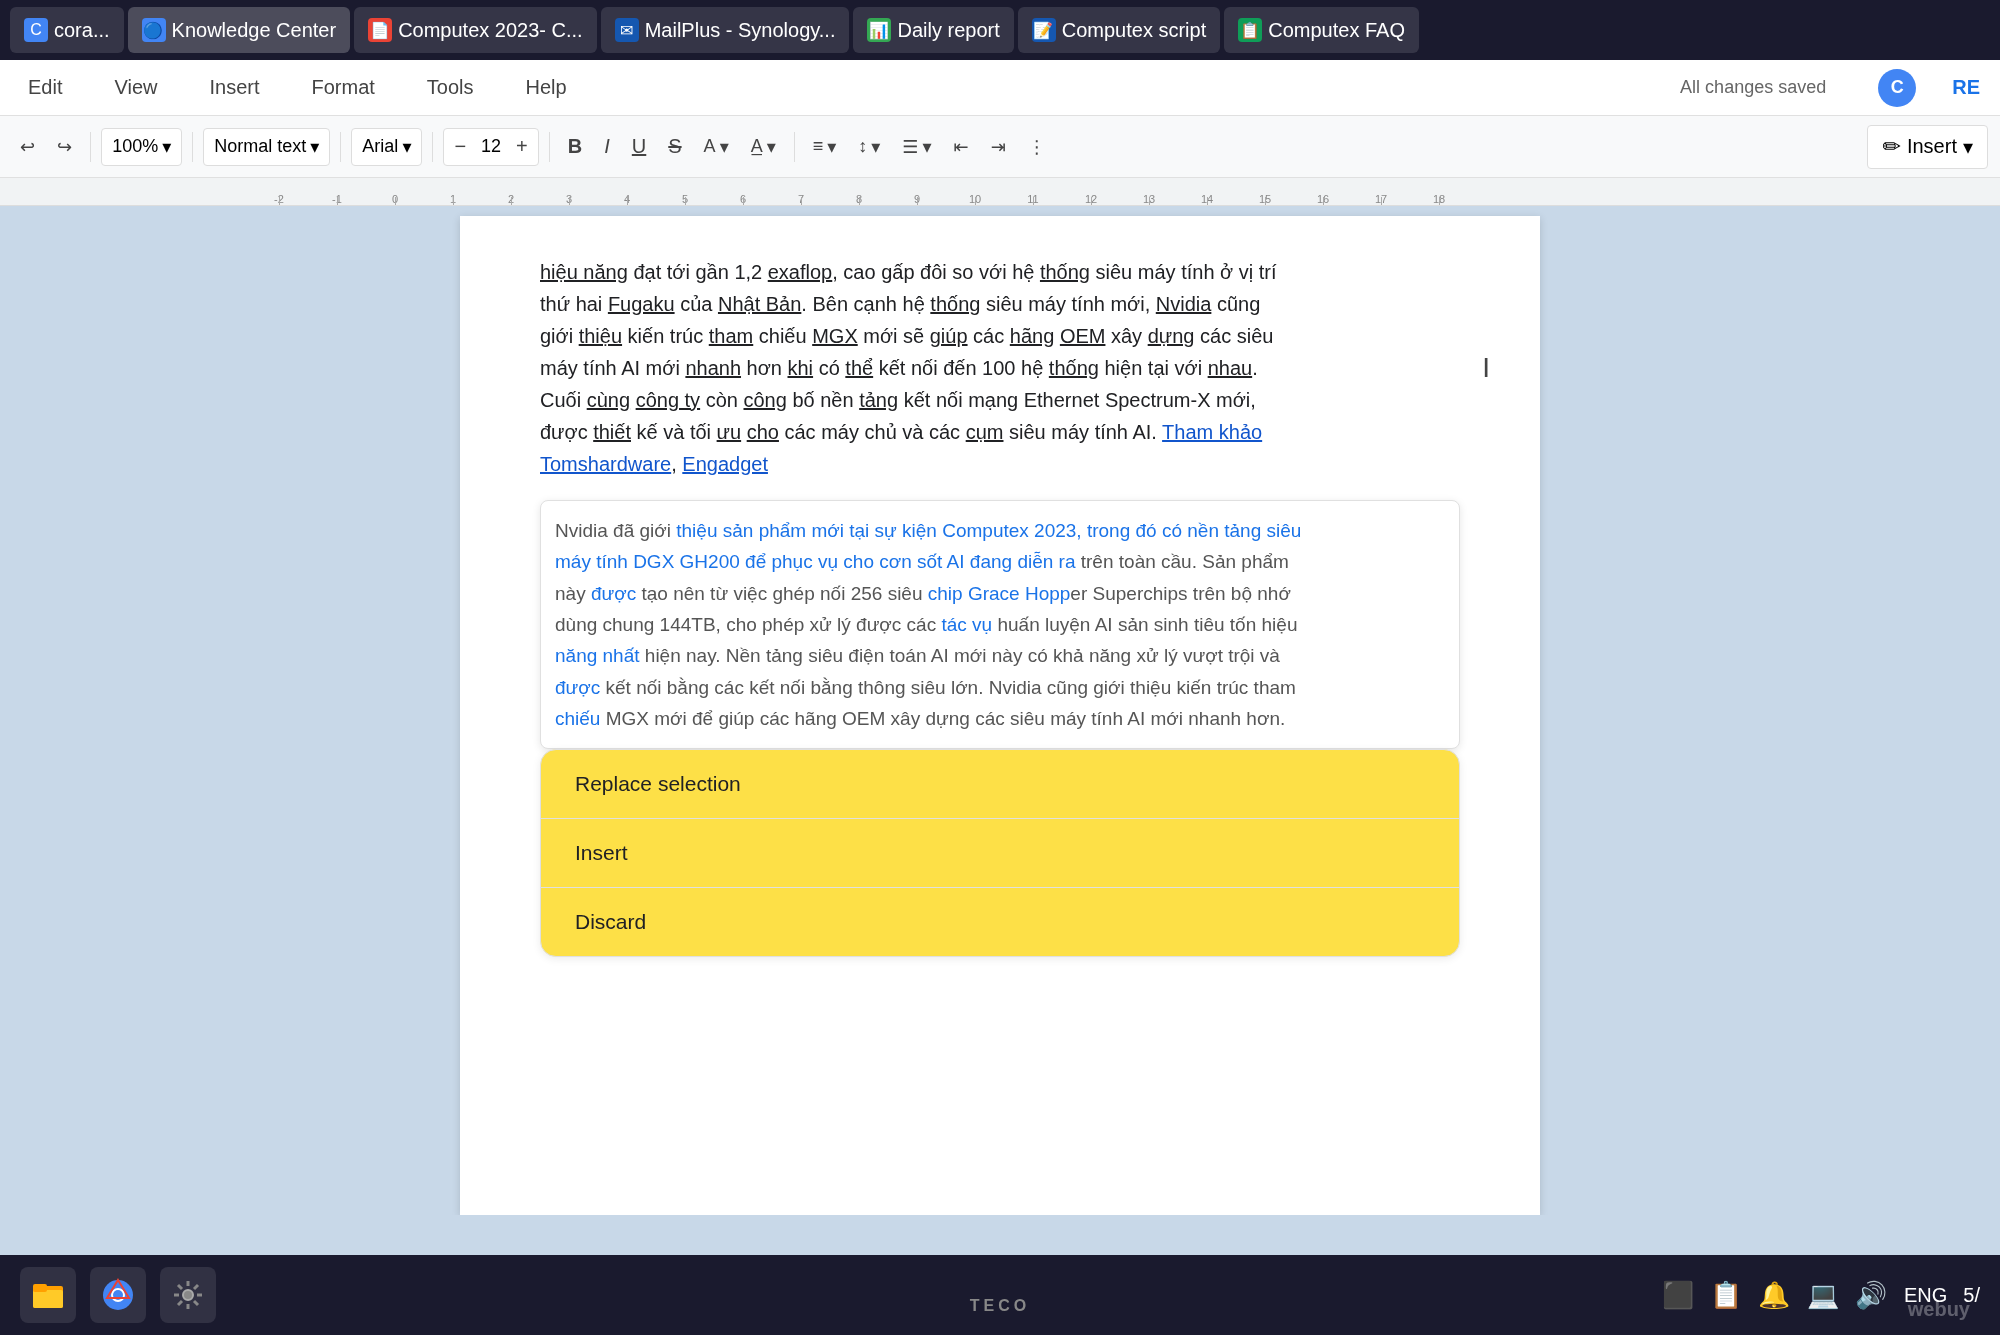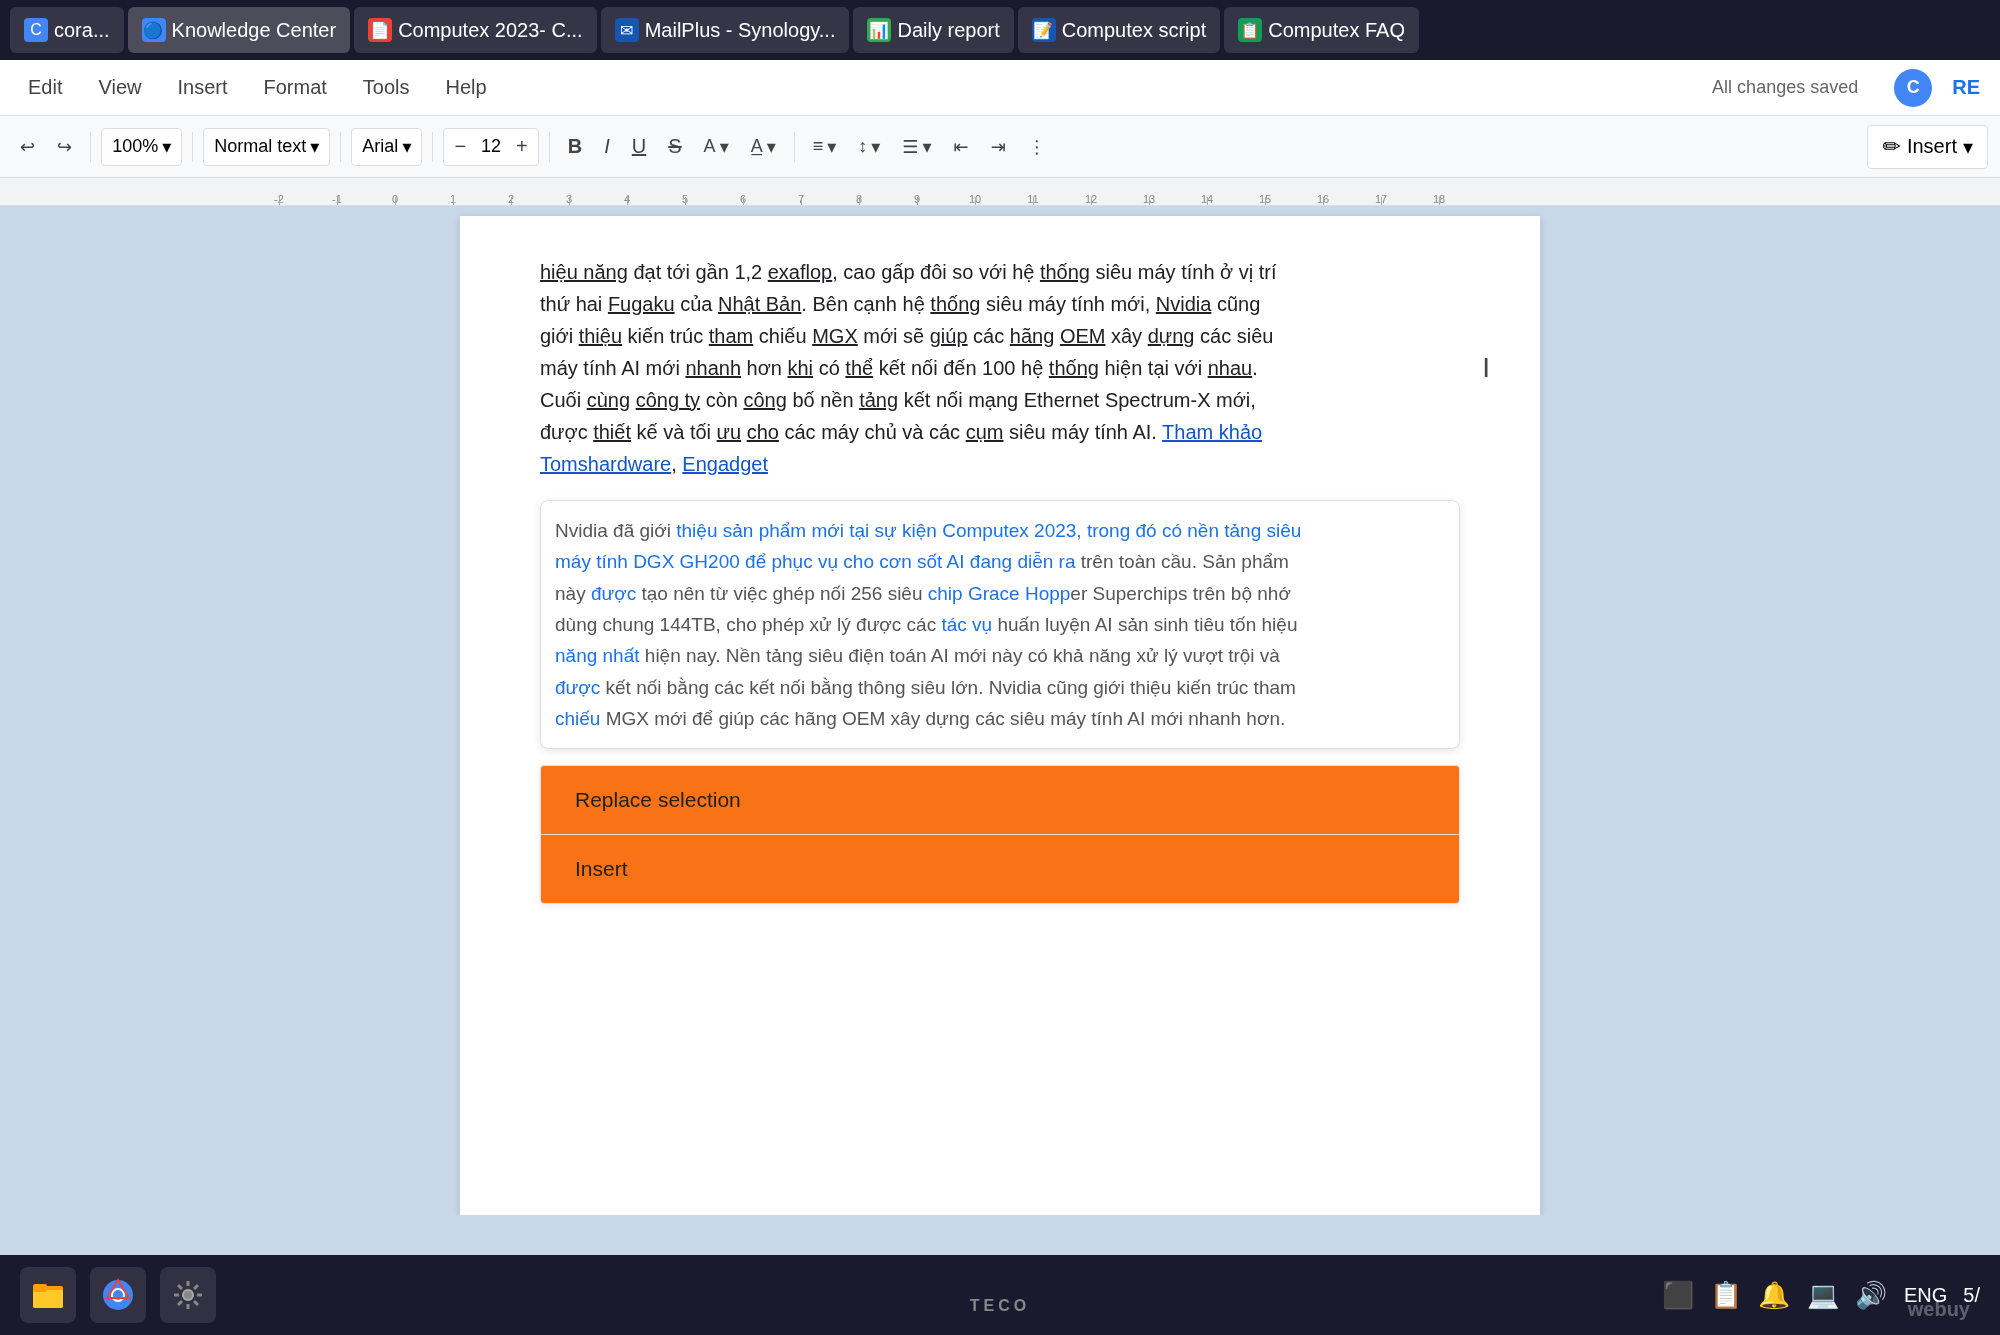--- a/index.html
+++ b/index.html
@@ -59,21 +59,21 @@
     .tab-icon.teal { background: #0f9d58; color: white; }
 
     
     .menubar {
       width: 100%;
       height: 56px;
       background: #fff;
       display: flex;
       align-items: center;
       padding: 0 20px;
-      gap: 20px;
+      gap: 36px;
       position: absolute;
       top: 60px;
       left: 0;
       border-bottom: 1px solid #e0e0e0;
       z-index: 90;
       justify-content: space-between;
     }
     .menu-item {
       font-size: 20px;
       color: #444;
@@ -272,24 +272,23 @@
       line-height: 1.65;
       color: #555;
       box-shadow: 0 2px 8px rgba(0,0,0,0.1);
     }
     .ai-suggestion-box .highlight-text {
       color: #1a73e8;
     }
 
     
     .action-buttons-box {
-      background: #f97316;
+      background: #fde047;
       border: 1px solid #e0e0e0;
-      border-radius: 4px;
-      margin-top: 16px;
+      border-radius: 16px;
       overflow: hidden;
       box-shadow: 0 2px 8px rgba(0,0,0,0.08);
     }
     .action-btn-item {
       padding: 22px 34px;
       font-size: 21px;
       color: #202124;
       cursor: pointer;
       border-bottom: 1px solid #e0e0e0;
     }
@@ -547,20 +546,21 @@
         dùng chung 144TB, cho phép xử lý được các <span class="highlight-text">tác vụ</span> huấn luyện AI sản sinh tiêu tốn hiệu<br>
         <span class="highlight-text">năng nhất</span> hiện nay. Nền tảng siêu điện toán AI mới này có khả năng xử lý vượt trội và<br>
         <span class="highlight-text">được</span> kết nối bằng các kết nối bằng thông siêu lớn. Nvidia cũng giới thiệu kiến trúc tham<br>
         <span class="highlight-text">chiếu</span> MGX mới để giúp các hãng OEM xây dựng các siêu máy tính AI mới nhanh hơn.
       </p>
     </div>
 
     <div class="action-buttons-box">
       <div class="action-btn-item">Replace selection</div>
       <div class="action-btn-item">Insert</div>
+      <div class="action-btn-item">Discard</div>
     </div>
 
   </div>
 </div>
 
 <div class="taskbar-bottom">
 
   <div class="taskbar-bottom-item active-blue" style="background: rgba(255,255,255,0.1);">
     <svg width="34" height="34" viewBox="0 0 34 34">
       <rect x="2" y="8" width="30" height="22" rx="2" fill="#ffa000"></rect>

